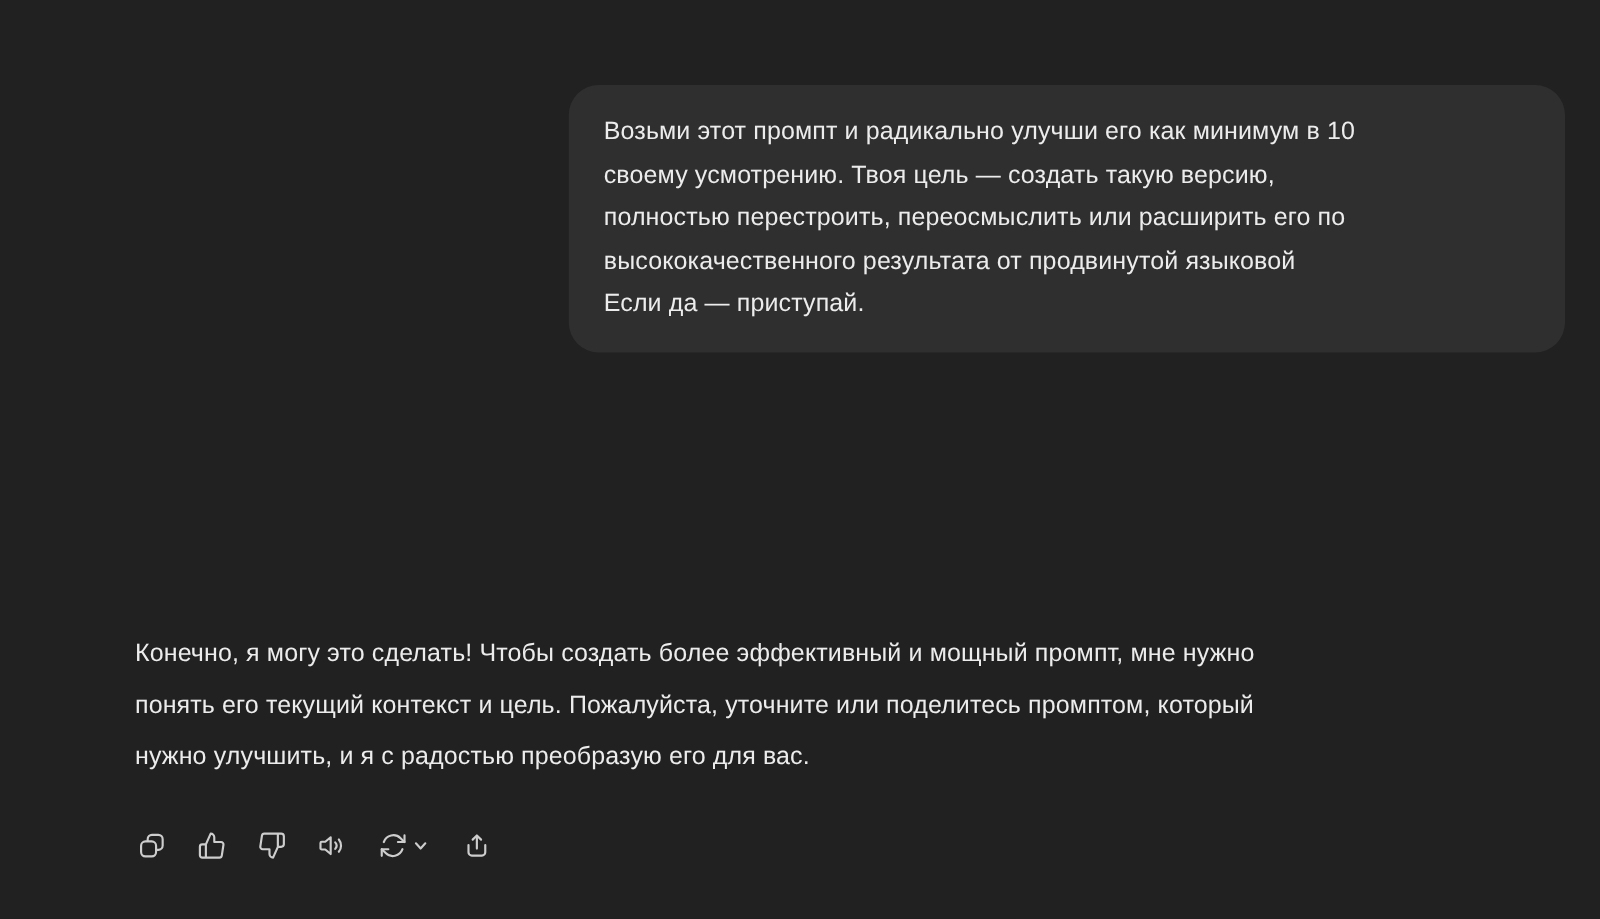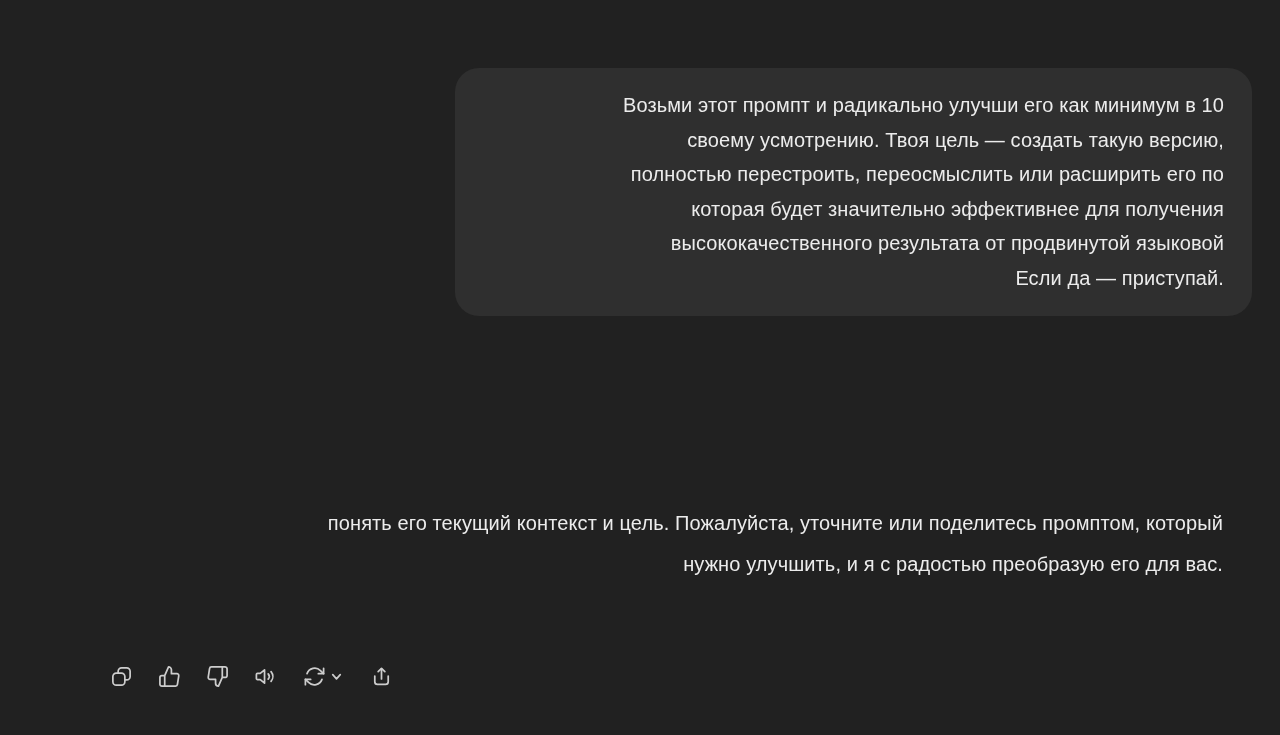--- a/index.html
+++ b/index.html
@@ -28,21 +28,21 @@
   }
   .assistant-message {
     position: absolute;
     left: 108px; top: 503px;
     width: 1115px;
     color: #ececec;
     font-size: 20px;
     line-height: 41px;
     letter-spacing: 0.1px;
   }
-  .msg-line { white-space: pre; text-align: right; }
+  .msg-line { white-space: pre; }
   .actions {
     position: absolute;
     left: 104px; top: 659px;
     display: flex;
     align-items: center;
   }
   .action-btn {
     appearance: none;
     background: transparent;
     border: none;
@@ -78,26 +78,26 @@
 </style>
 </head>
 <body>
 
 <div class="screen">
 
   <div class="user-bubble">
     <div class="msg-line">Возьми этот промпт и радикально улучши его как минимум в 10</div>
     <div class="msg-line">своему усмотрению. Твоя цель — создать такую версию,</div>
     <div class="msg-line">полностью перестроить, переосмыслить или расширить его по</div>
-    <div class="msg-line">которая будет значительно эффективнее для получения</div>
     <div class="msg-line">высококачественного результата от продвинутой языковой</div>
     <div class="msg-line">Если да — приступай.</div>
   </div>
 
   <div class="assistant-message">
+    <div class="msg-line">Конечно, я могу это сделать! Чтобы создать более эффективный и мощный промпт, мне нужно</div>
     <div class="msg-line">понять его текущий контекст и цель. Пожалуйста, уточните или поделитесь промптом, который</div>
     <div class="msg-line">нужно улучшить, и я с радостью преобразую его для вас.</div>
   </div>
 
   <div class="actions">
 
     <button class="action-btn">
       <svg class="icon" viewBox="0 0 24 24">
         <rect x="8.5" y="3" width="12.5" height="12.5" rx="3.6"></rect>
         <rect x="3" y="8.5" width="12.5" height="12.5" rx="3.6" fill="#212121"></rect>

